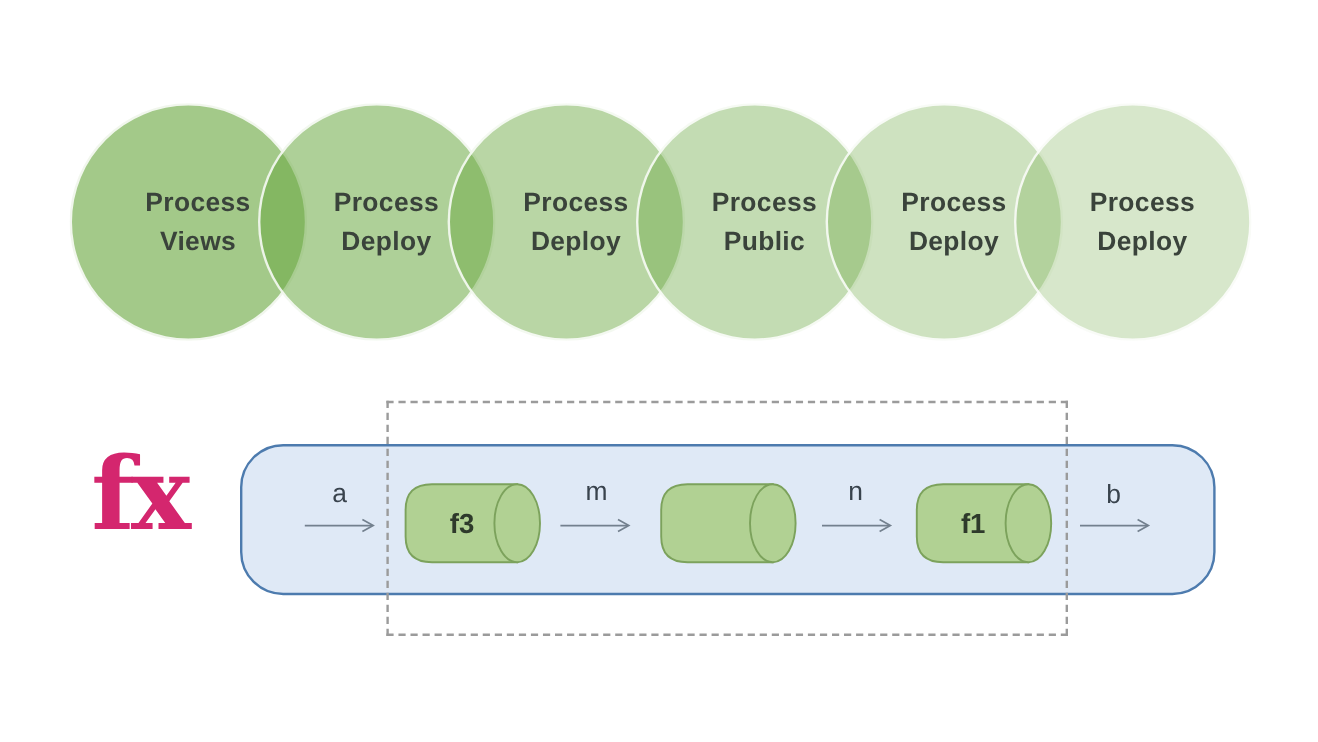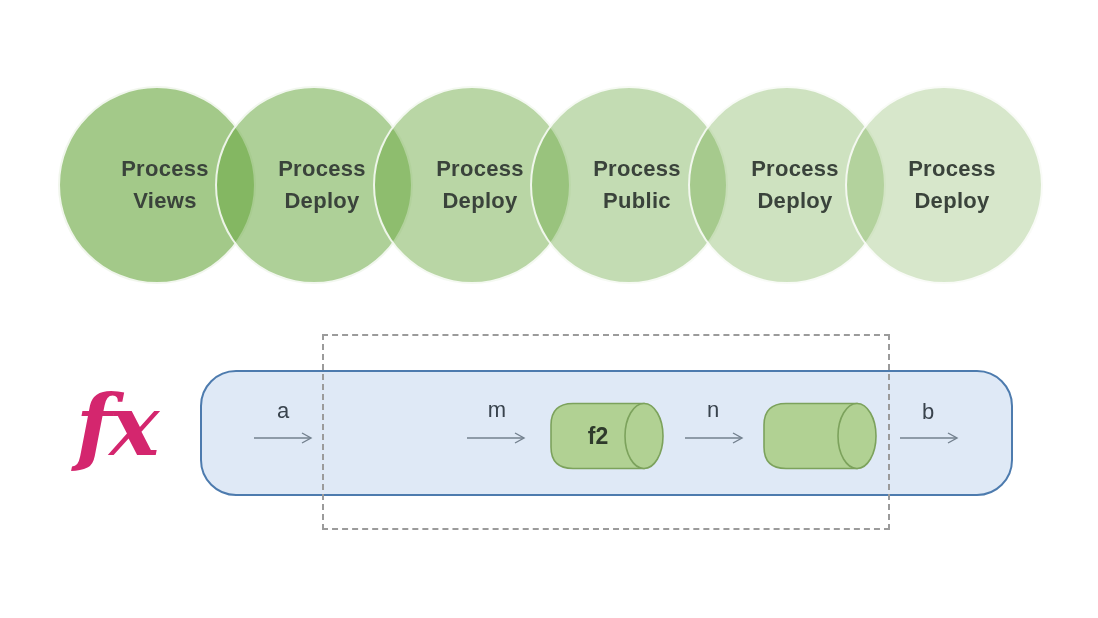--- a/index.html
+++ b/index.html
@@ -40,23 +40,22 @@
     letter-spacing: 0.3px;
     color: var(--circle-text, #3a433b);
     text-align: center;
     margin-left: 16px;
   }
 
   
   .fx-label {
     position: absolute;
     left: 76px;
-    top: 380px;
+    top: 366px;
     font-family: "DejaVu Serif", serif;
-    font-style: italic;
     font-weight: 700;
     font-size: 84px;
     line-height: 1.1;
     letter-spacing: -3px;
     color: var(--fx-text, #d4266e);
   }
 
   
   .pipeline-box {
     position: absolute;
@@ -173,46 +172,53 @@
   <div class="pipeline-box"></div>
 
   <div class="dashed-box"></div>
 
   <div class="arrow-label" style="left:263px; top:398px">a</div>
   <svg class="arrow-svg" style="left:253px; top:430px" viewBox="0 0 60 16">
     <line x1="1" y1="8" x2="57" y2="8"></line>
     <path d="M 49 3 L 58 8 L 49 13"></path>
   </svg>
 
+  <div class="cylinder" style="left:336px">
+    <svg width="116" height="70" viewBox="0 0 116 70">
+      <path class="cyl-body" d="M 24 2.5 L 95 2.5 L 95 67.5 L 24 67.5 Q 2 67.5 2 46 L 2 24 Q 2 2.5 24 2.5 Z"></path>
+      <ellipse class="cyl-cap" cx="95" cy="35" rx="19" ry="32.5"></ellipse>
+    </svg>
+    <div class="cyl-label">f3</div>
+  </div>
 
   <div class="arrow-label" style="left:477px; top:397px">m</div>
   <svg class="arrow-svg" style="left:466px; top:430px" viewBox="0 0 60 16">
     <line x1="1" y1="8" x2="57" y2="8"></line>
     <path d="M 49 3 L 58 8 L 49 13"></path>
   </svg>
 
   <div class="cylinder" style="left:549px">
     <svg width="116" height="70" viewBox="0 0 116 70">
       <path class="cyl-body" d="M 24 2.5 L 95 2.5 L 95 67.5 L 24 67.5 Q 2 67.5 2 46 L 2 24 Q 2 2.5 24 2.5 Z"></path>
       <ellipse class="cyl-cap" cx="95" cy="35" rx="19" ry="32.5"></ellipse>
     </svg>
-    <div class="cyl-label">f2</div>
   </div>
 
   <div class="arrow-label" style="left:693px; top:397px">n</div>
   <svg class="arrow-svg" style="left:684px; top:430px" viewBox="0 0 60 16">
     <line x1="1" y1="8" x2="57" y2="8"></line>
     <path d="M 49 3 L 58 8 L 49 13"></path>
   </svg>
 
   <div class="cylinder" style="left:762px">
     <svg width="116" height="70" viewBox="0 0 116 70">
       <path class="cyl-body" d="M 24 2.5 L 95 2.5 L 95 67.5 L 24 67.5 Q 2 67.5 2 46 L 2 24 Q 2 2.5 24 2.5 Z"></path>
       <ellipse class="cyl-cap" cx="95" cy="35" rx="19" ry="32.5"></ellipse>
     </svg>
+    <div class="cyl-label">f1</div>
   </div>
 
   <div class="arrow-label" style="left:908px; top:399px">b</div>
   <svg class="arrow-svg" style="left:899px; top:430px" viewBox="0 0 60 16">
     <line x1="1" y1="8" x2="57" y2="8"></line>
     <path d="M 49 3 L 58 8 L 49 13"></path>
   </svg>
 
 </div>
 

